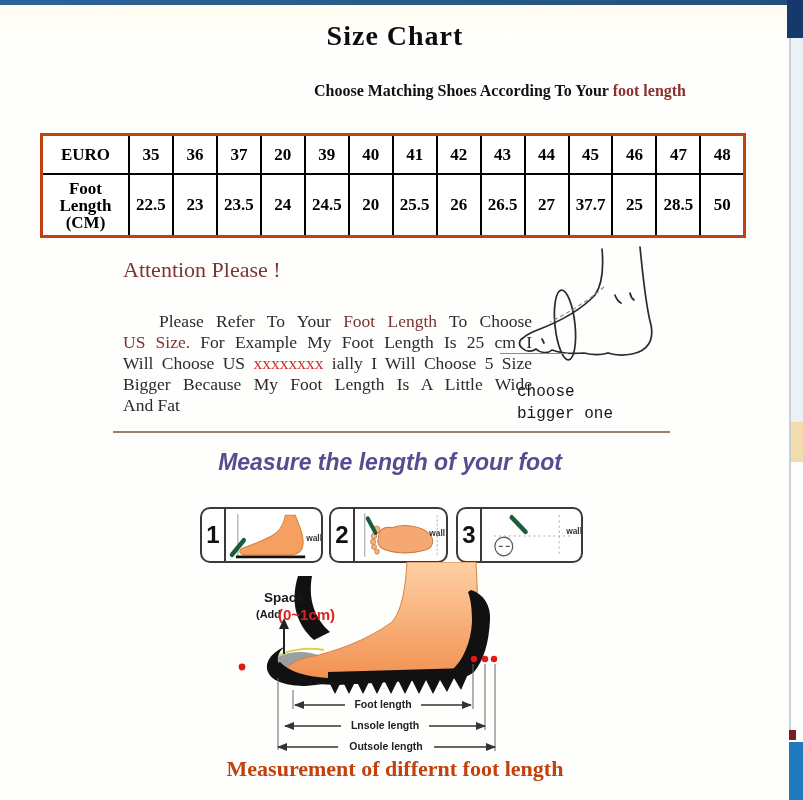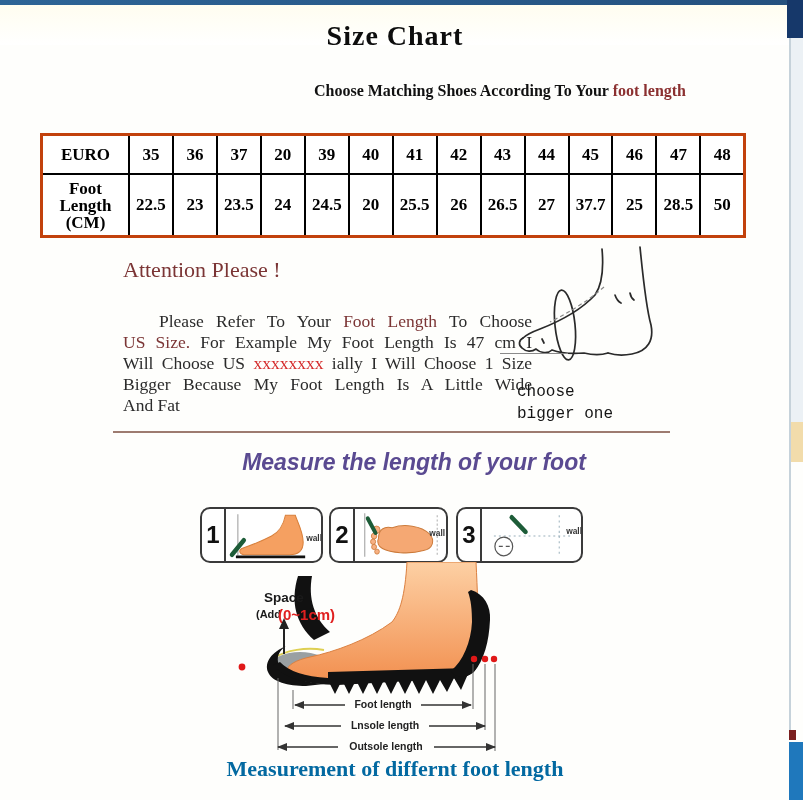--- a/index.html
+++ b/index.html
@@ -45,34 +45,34 @@
   .sketch-wrap{position:absolute;left:518px;top:243px;width:166px;height:150px;}
   .sketch-underline{position:absolute;left:500px;top:353px;width:68px;height:1px;background:#8a8a8a;}
   .sketch-caption{position:absolute;left:517px;top:381px;width:165px;text-align:left;
                   font-size:16px;line-height:22px;color:#151515;font-family:Liberation Mono, monospace;}
 
   .divider{position:absolute;left:113px;top:431px;width:557px;height:2px;background:#9d7b70;}
 
   
   .measure-heading{position:absolute;left:0;top:449px;width:780px;text-align:center;
                    font-family:"Liberation Sans", sans-serif;font-style:italic;font-weight:bold;
-                   font-size:23px;color:#5a4a91;margin-left:24px;}
+                   font-size:23px;color:#5a4a91;}
   .step{position:absolute;top:507px;height:56px;background:#fff;border:2.5px solid #3a3a3a;
         border-radius:10px;display:flex;align-items:stretch;box-sizing:border-box;}
   .step1{left:200px;width:123px;}
   .step2{left:329px;width:119px;}
   .step3{left:456px;width:127px;}
   .step-num{width:22px;border-right:2px solid #3a3a3a;display:flex;align-items:center;justify-content:center;
             font-family:"Liberation Sans", sans-serif;font-weight:900;font-size:24px;color:#111;}
   .step-art{flex:1;}
   .step-art svg{display:block;width:100%;height:100%;}
 
   .shoe-diagram{position:absolute;left:228px;top:562px;width:360px;height:200px;}
   .bottom-caption{position:absolute;left:0;top:756px;width:790px;text-align:center;
-                  font-size:22px;font-weight:bold;color:#0369a1;}
+                  font-size:22px;font-weight:bold;color:#c2410c;}
 
   svg text{font-family:"Liberation Sans", sans-serif;}
   .wall-t{font-size:8.5px;font-weight:bold;fill:#333;}
 </style>
 </head>
 <body>
 
 <div id="canvas">
 
   <div class="top-bar"></div>
@@ -128,26 +128,26 @@
 
   <div class="attn-head">Attention Please !</div>
   <div class="attn-par">
     <div class="attn-line first">
       <span>Please Refer To Your</span>
       <span class="attn-maroon">Foot Length</span>
       <span>To Choose</span>
     </div>
     <div class="attn-line">
       <span class="attn-maroon">US Size.</span>
-      <span>For Example My Foot Length Is 47 cm I</span>
+      <span>For Example My Foot Length Is 25 cm I</span>
     </div>
     <div class="attn-line">
       <span>Will Choose US</span>
       <span class="attn-red">xxxxxxxx</span>
-      <span>ially I Will Choose 1 Size</span>
+      <span>ially I Will Choose 5 Size</span>
     </div>
     <div class="attn-line">Bigger Because My Foot Length Is A Little Wide</div>
     <div class="attn-line last">And Fat</div>
   </div>
 
   <div class="sketch-wrap">
     <svg viewBox="0 0 166 150" width="166" height="150">
       <g fill="none" stroke="#2a2a2a" stroke-width="1.7" stroke-linecap="round">
         <path d="M 122,4 C 126,45 129,68 133,82 C 136,97 130,108 114,111 C 104,113 96,112 90,110"></path>
         <path d="M 84,6 C 86,28 84,42 77,52 C 62,68 40,79 22,86 C 14,89 8,92 5,95"></path>

